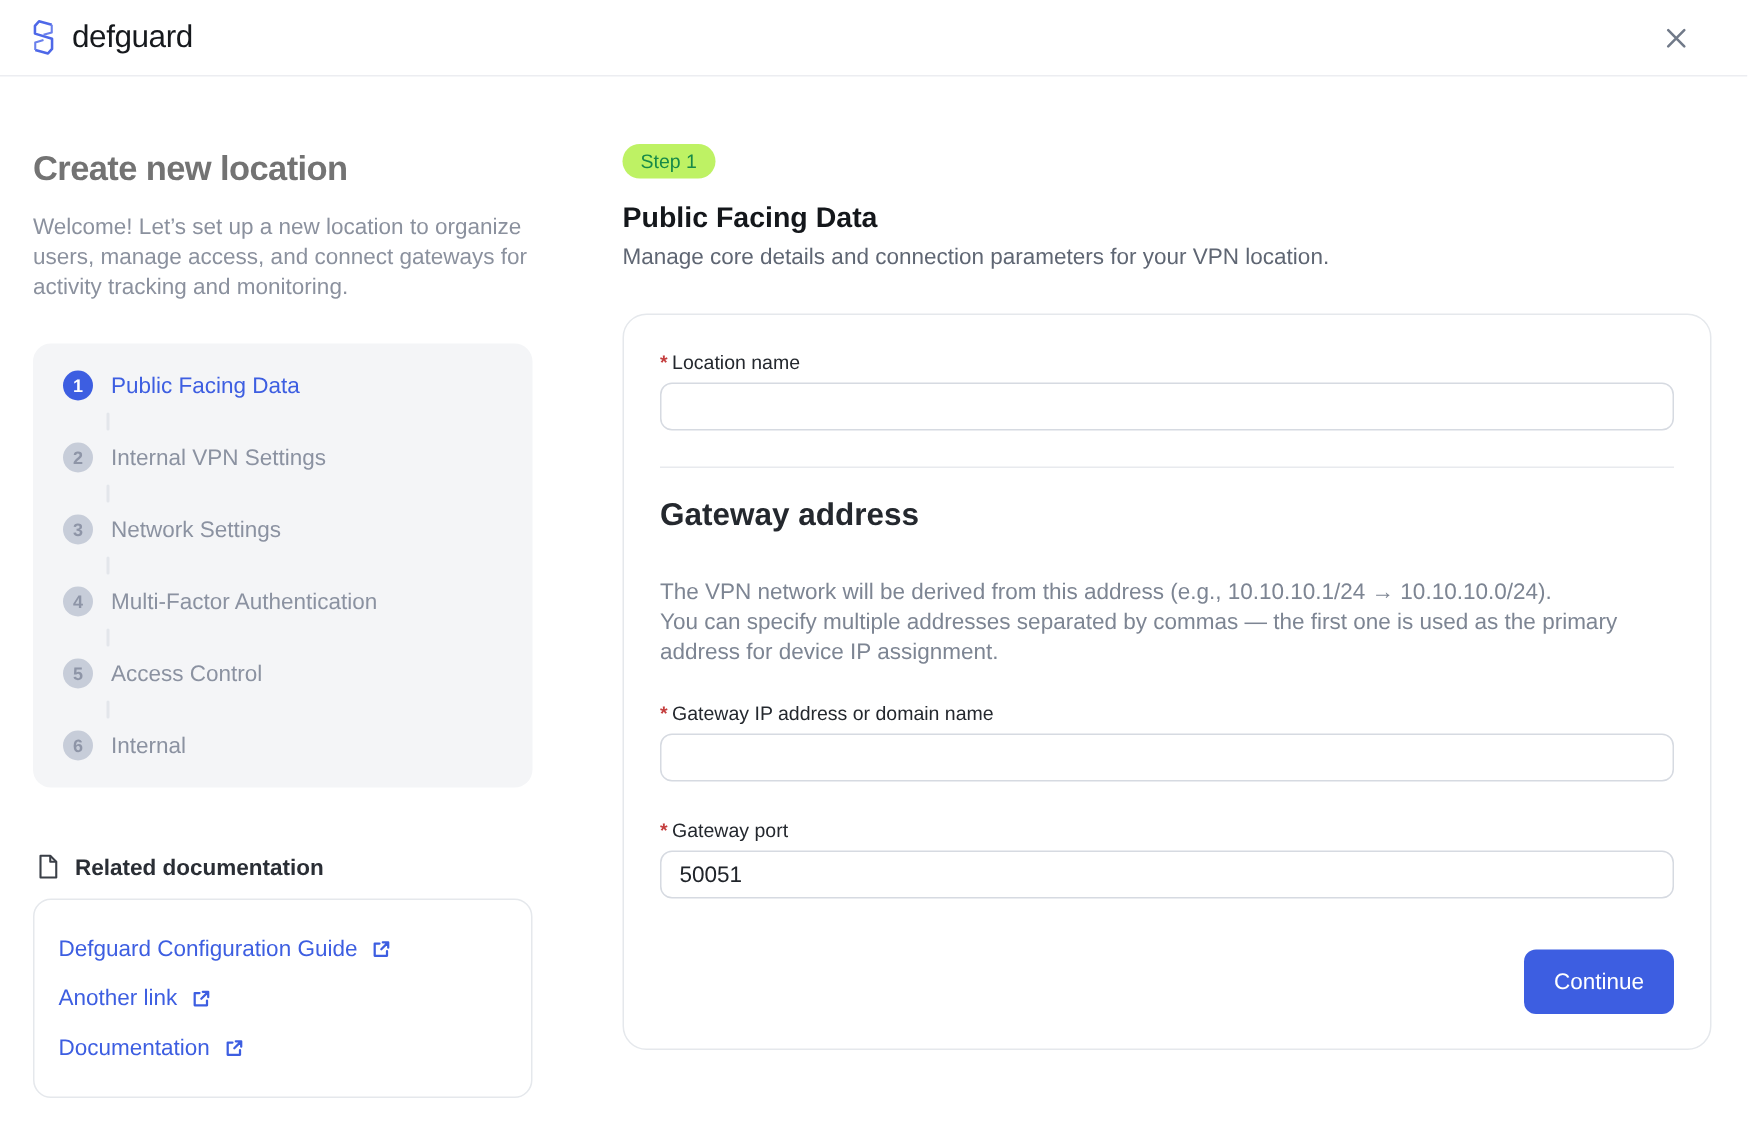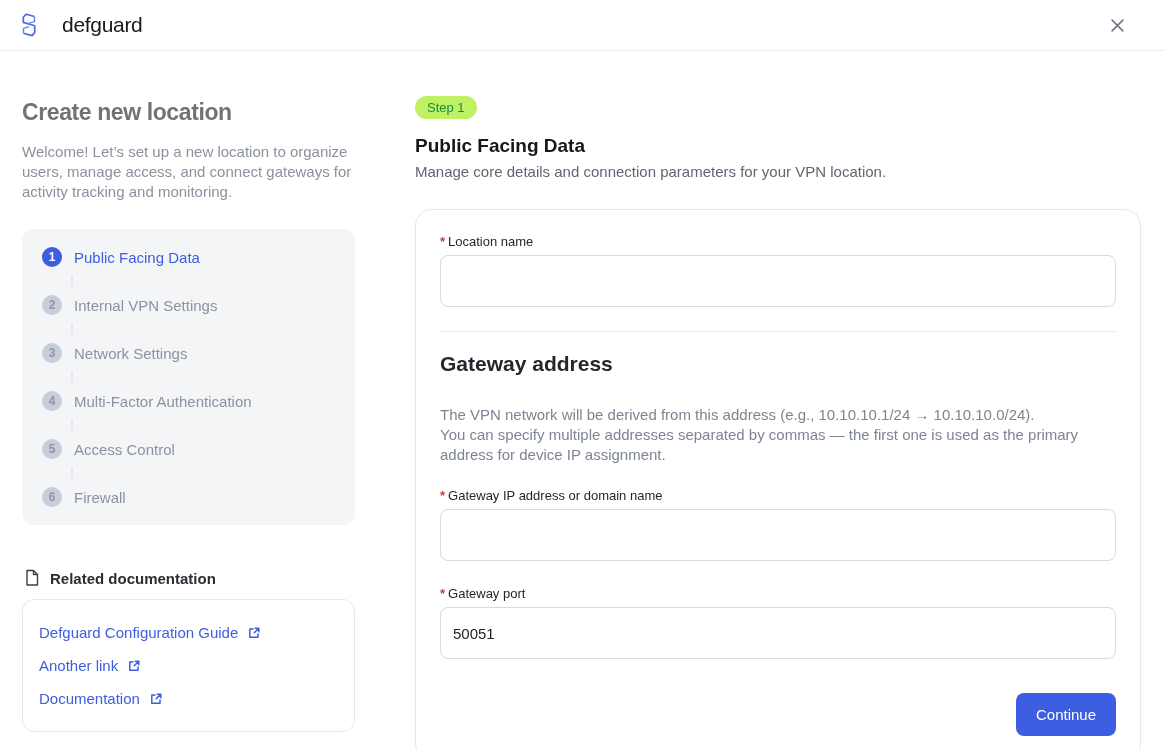--- a/index.html
+++ b/index.html
@@ -3,21 +3,21 @@
 <meta charset="utf-8">
 <style>
   * { margin:0; padding:0; box-sizing:border-box; }
   html,body { width:1165px; height:751px; background:#ffffff;
     font-family:"Liberation Sans", "DejaVu Sans", sans-serif; color:#1d2128; }
   body { overflow:hidden; }
 
   
   .topbar { height:51px; display:flex; align-items:center; justify-content:space-between;
     padding:0 34px 0 16px; border-bottom:1px solid #ecedf1; background:#fff; }
-  .brand { display:flex; align-items:center; gap:20px; }
+  .brand { display:flex; align-items:center; gap:6px; }
   .brand-name { font-size:21px; font-weight:500; color:#16191d; letter-spacing:-0.3px; }
   .close-btn { width:28px; height:28px; display:flex; align-items:center; justify-content:center;
     cursor:pointer; border:none; background:transparent; }
 
   
   .content { display:flex; padding:0 24px 0 22px; }
   .left-col { width:333px; flex:0 0 333px; padding-top:44px; }
   .right-col { flex:1; padding-top:45px; margin-left:60px; max-width:726px; }
 
   
@@ -42,21 +42,21 @@
   
   .step-badge { display:inline-block; background:#bef264; color:#178a48; font-size:13px; font-weight:500;
     padding:4px 12px; border-radius:12px; }
   .main-title { margin-top:15px; font-size:19px; line-height:24px; font-weight:700; color:#14171b; }
   .main-subtitle { margin-top:4px; font-size:15px; line-height:20px; color:#5f6673; }
 
   .form-card { margin-top:27px; border:1px solid #e5e8ec; border-radius:16px; background:#fff;
     padding:24px 24px 23px 24px; }
   .field-label { font-size:13px; font-weight:500; color:#24282e; display:flex; gap:3px; align-items:baseline; }
   .req { color:#c43d3d; font-size:13px; font-weight:600; }
-  .text-input { margin-top:6px; width:100%; height:52px; border:1px solid #d6dae1; border-radius:8px;
+  .text-input { margin-top:6px; width:100%; height:32px; border:1px solid #d6dae1; border-radius:8px;
     font-size:15px; color:#20242a; padding:0 12px; outline:none; background:#fff;
     font-family:"Liberation Sans", "DejaVu Sans", sans-serif; }
   .divider { border:none; border-top:1px solid #e8eaee; margin:24px 0 20px 0; }
   .section-title { font-size:21px; font-weight:600; color:#24282e; }
   .section-desc { margin-top:29px; font-size:15px; line-height:20px; color:#7d8593; }
   .gap-23 { margin-top:23px; }
   .gap-25 { margin-top:25px; }
   .actions { margin-top:34px; display:flex; justify-content:flex-end; }
   .primary-btn { background:#3d5ee1; color:#ffffff; border:none; border-radius:8px; height:43px;
     padding:0 20px; font-size:15px; font-weight:500; cursor:pointer;
@@ -109,21 +109,21 @@
         <span class="step-label">Multi-Factor Authentication</span>
       </div>
       <div class="step-connector"></div>
       <div class="step">
         <span class="step-circle">5</span>
         <span class="step-label">Access Control</span>
       </div>
       <div class="step-connector"></div>
       <div class="step">
         <span class="step-circle">6</span>
-        <span class="step-label">Firewall</span>
+        <span class="step-label">Internal</span>
       </div>
     </nav>
 
     <div class="docs-header">
       <span style="display:flex;">
         <svg width="16" height="18" viewBox="0 0 16 18" fill="none">
           <path d="M3 1.5 H9.5 L13.5 5.5 V16 H3 Z" stroke="#3a3f47" stroke-width="1.4" stroke-linejoin="round"></path>
           <path d="M9.5 1.5 V5.5 H13.5" stroke="#3a3f47" stroke-width="1.4" stroke-linejoin="round"></path>
         </svg>
       </span>

